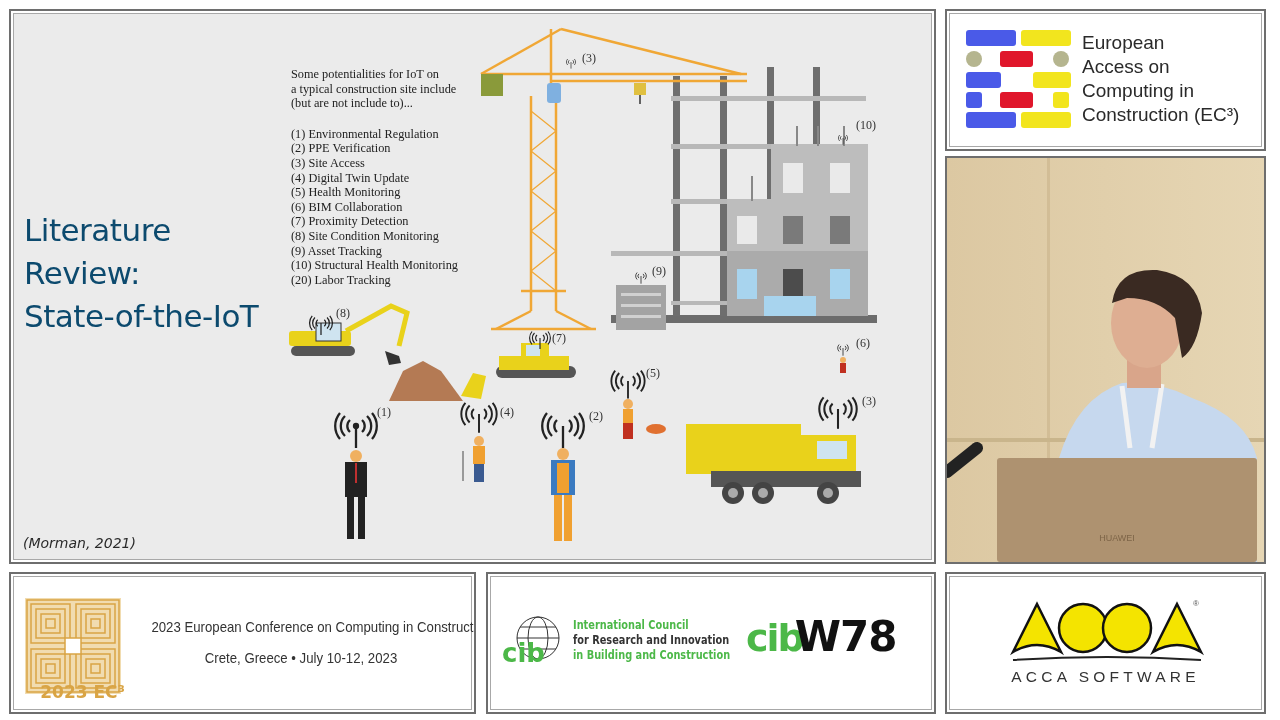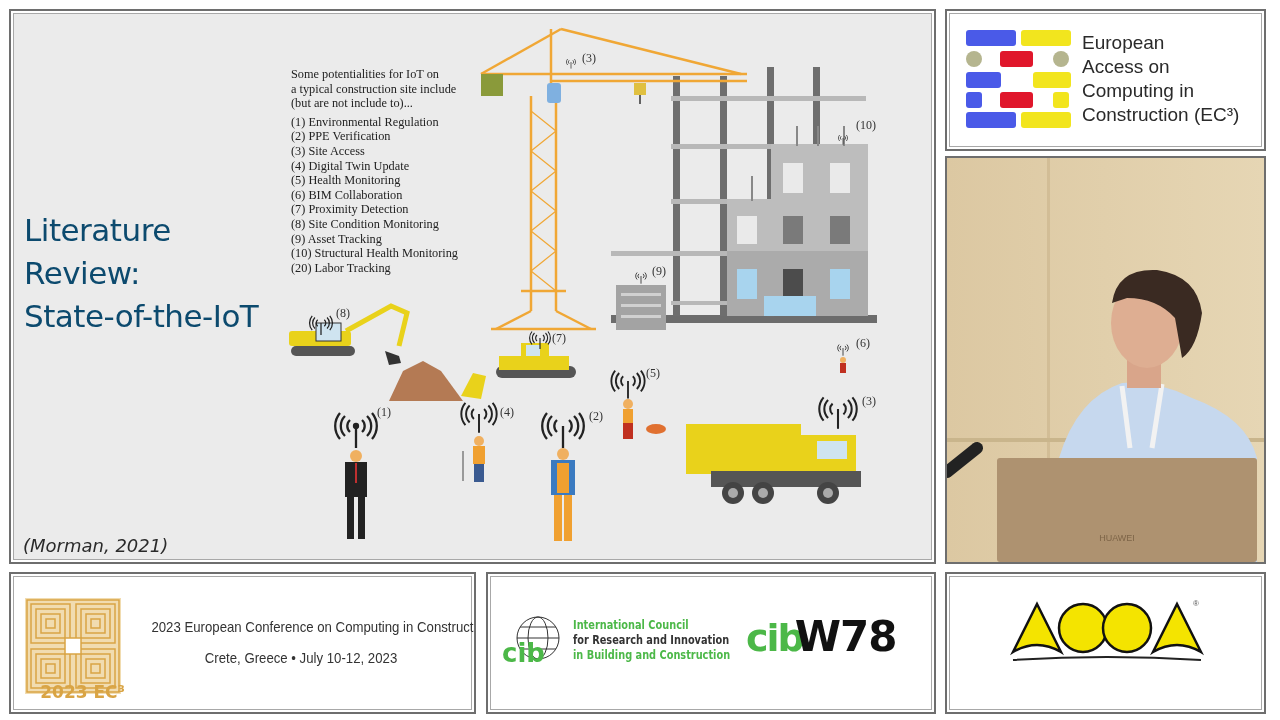--- a/index.html
+++ b/index.html
@@ -22,27 +22,27 @@
 
   
   .slide-title {
     position: absolute; left: 13px; top: 198px;
     font-family: "DejaVu Sans", sans-serif; font-size: 31px; line-height: 43px; color: #0c4a6e;
     letter-spacing: -0.5px;
   }
   .slide-title div { white-space: nowrap; }
   .citation {
     position: absolute; left: 12px; top: 524px;
-    font-family: "DejaVu Sans", sans-serif; font-style: italic; font-size: 18px; color: #2a2a2a;
+    font-family: "DejaVu Sans", sans-serif; font-style: italic; font-size: 14px; color: #2a2a2a;
   }
   .iot-list {
     position: absolute; left: 280px; top: 56px;
     font-family: "Liberation Serif", serif; font-size: 12.3px; line-height: 14.6px; color: #222;
   }
-  .iot-list .intro { margin-bottom: 4px; }
+  .iot-list .intro { margin-bottom: 16px; }
   .iot-list .intro div, .iot-list .item { white-space: nowrap; }
 
   .illus { position: absolute; left: 0; top: 0; }
   .marker-label {
     position: absolute; font-family: "Liberation Serif", serif; font-size: 12px; color: #333;
   }
 
   
   .ec3-blocks { position: absolute; left: 16px; top: 16px; width: 105px; height: 100px; }
   .blk { position: absolute; border-radius: 3px; }
@@ -464,13 +464,14 @@
   <svg style="position:absolute;left:62px;top:24px;" width="196" height="70" viewBox="0 0 196 70">
     <g fill="#f4e400" stroke="#111" stroke-width="2.5">
       <path d="M4 54 L28 6 L52 54 Q28 40 4 54 Z"></path>
       <circle cx="74" cy="30" r="24"></circle>
       <circle cx="118" cy="30" r="24"></circle>
       <path d="M144 54 L168 6 L192 54 Q168 40 144 54 Z"></path>
     </g>
     <path d="M4 62 Q98 56 192 62" stroke="#222" stroke-width="2" fill="none"></path>
     <text x="184" y="8" font-family="Liberation Sans, sans-serif" font-size="8" fill="#555">®</text>
   </svg>
+  <div class="acca-caption">ACCA SOFTWARE</div>
 </div>
 
 </body></html>

